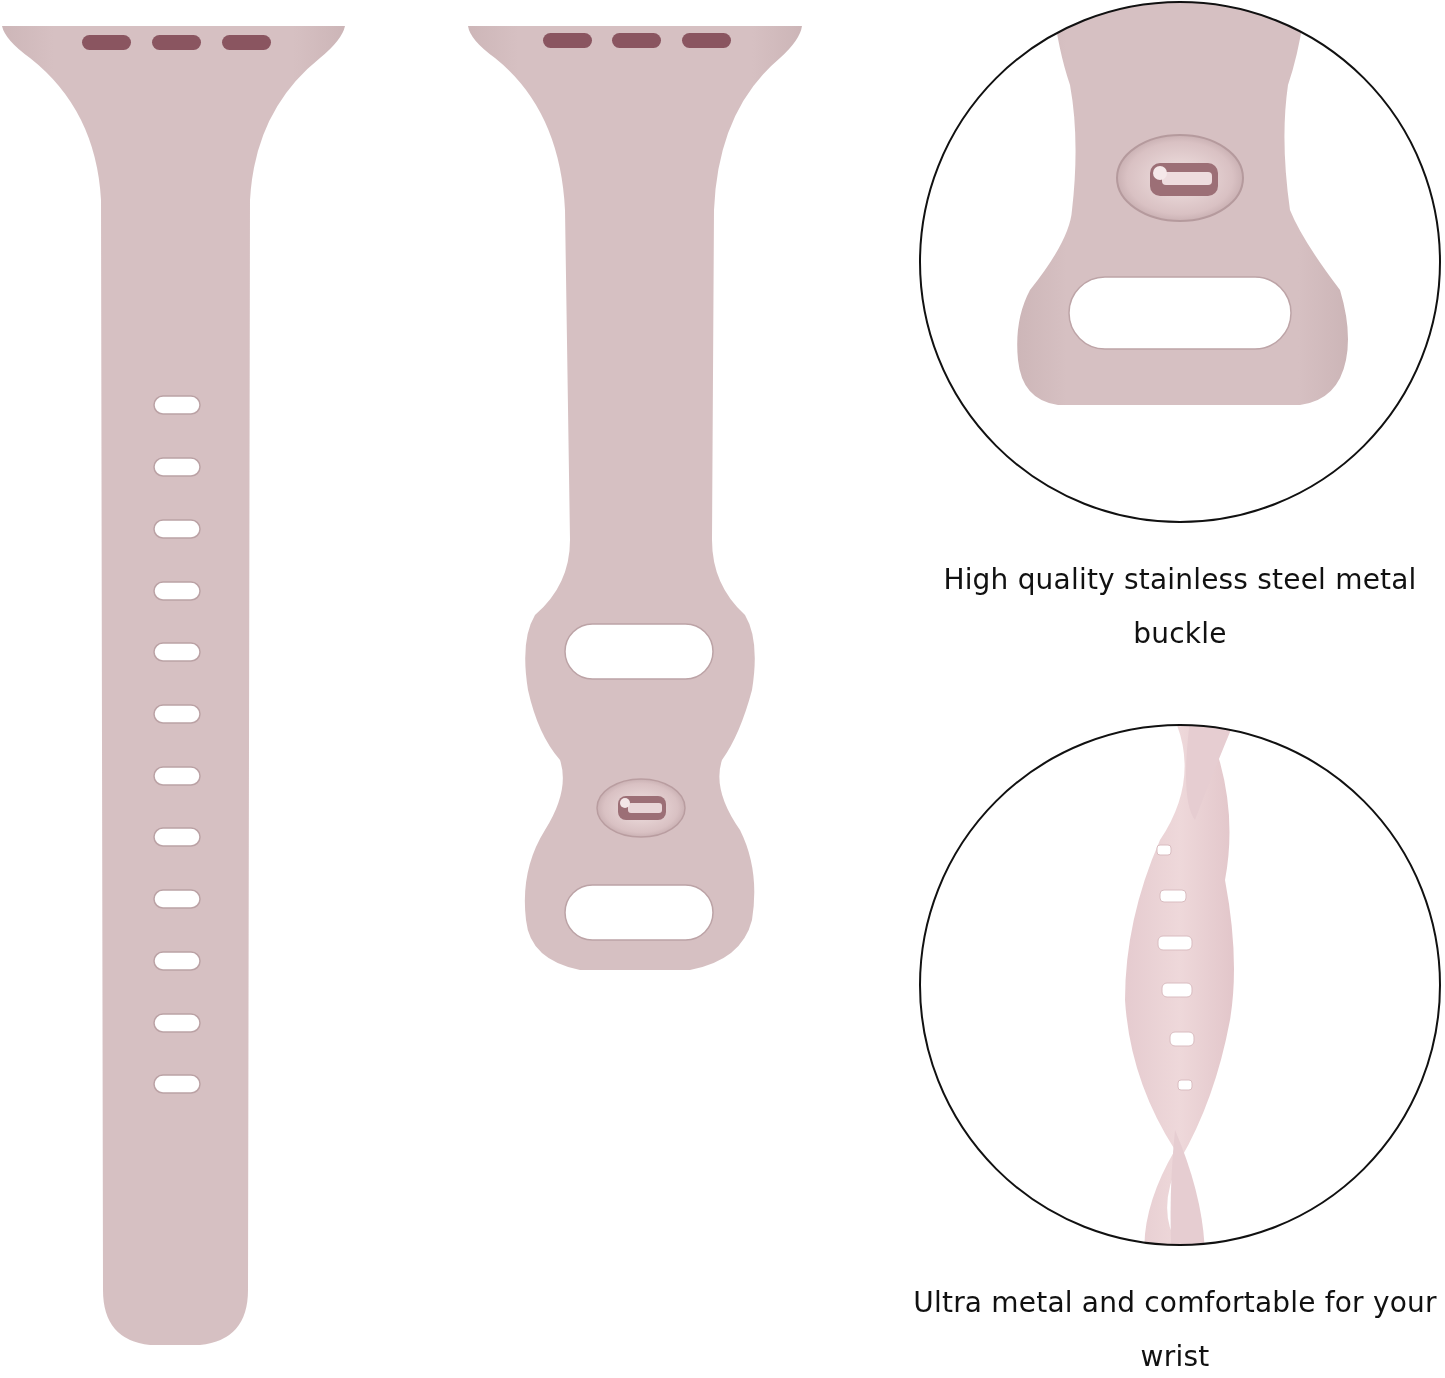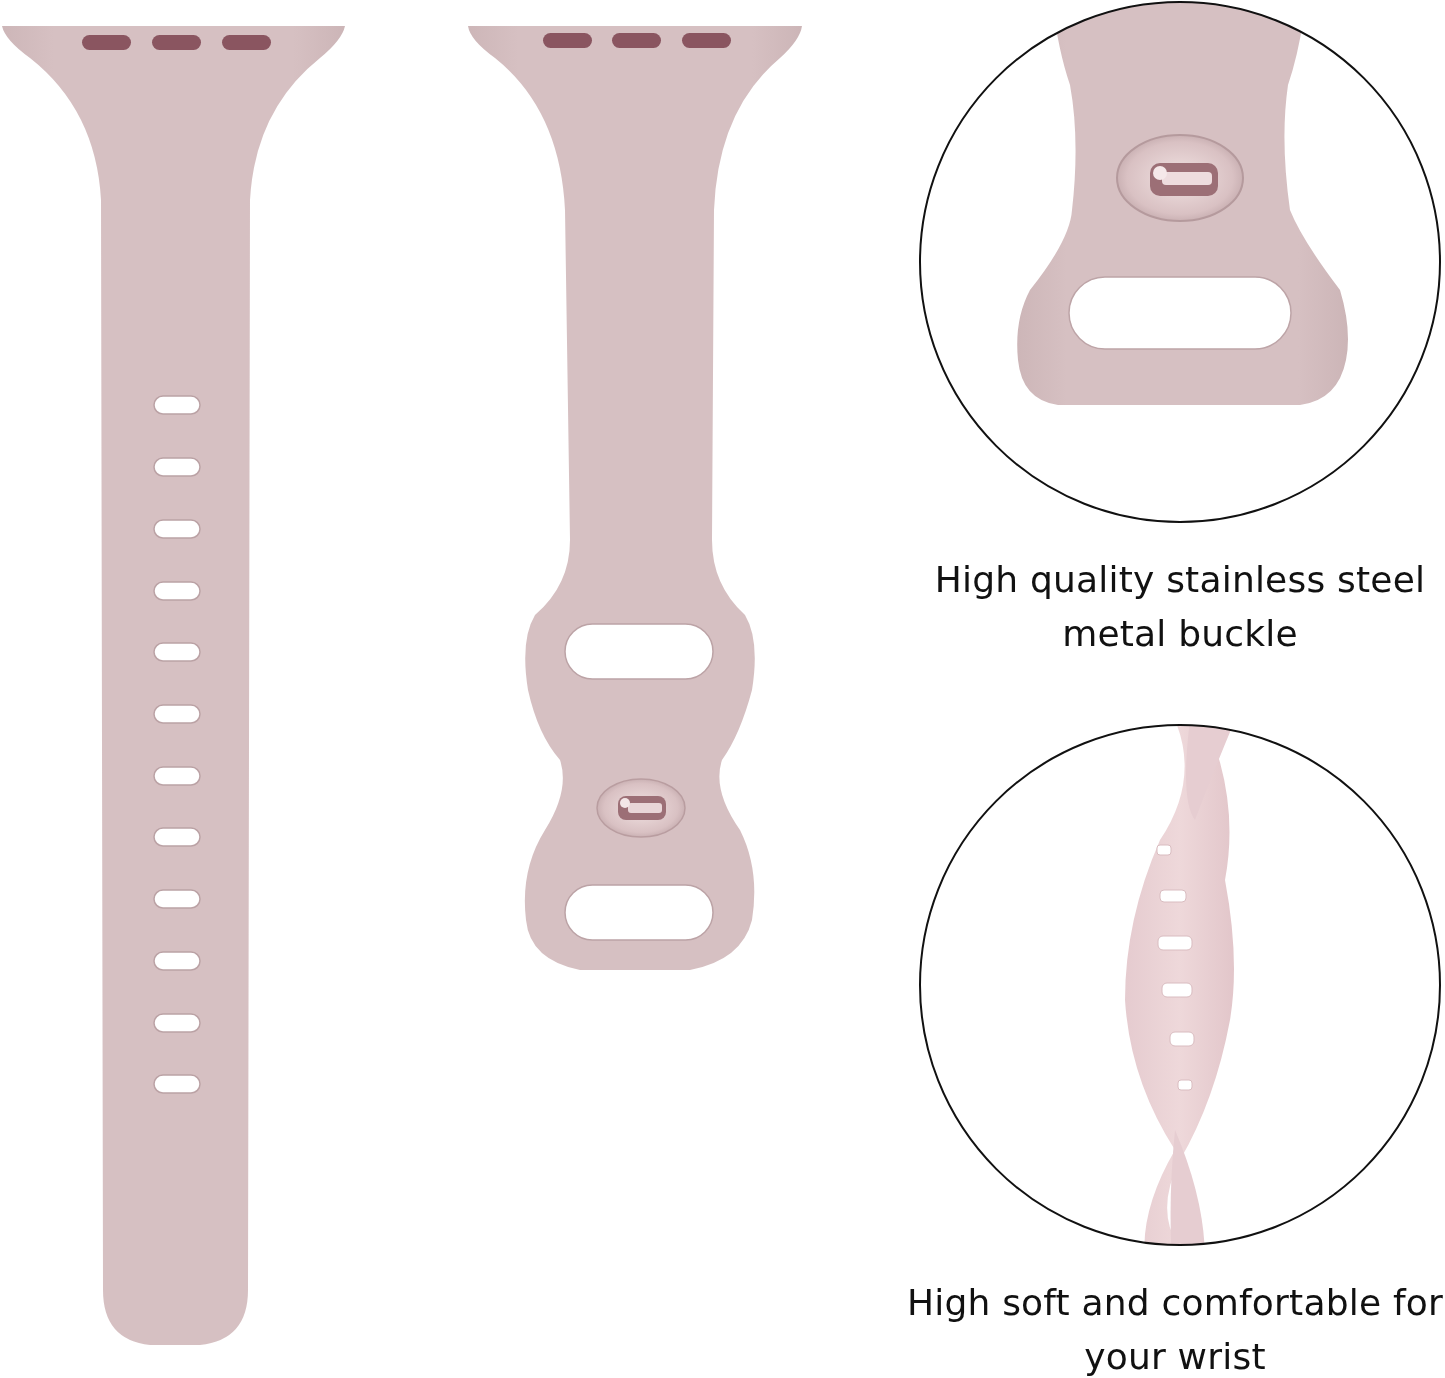--- a/index.html
+++ b/index.html
@@ -1,18 +1,18 @@
 <!DOCTYPE html>
 <html><head>
 <meta charset="utf-8">
 <style>
   html,body{margin:0;padding:0;background:#ffffff;}
   body{width:1445px;height:1378px;position:relative;overflow:hidden;font-family:"DejaVu Sans","Liberation Sans",sans-serif;}
   .layer{position:absolute;left:0;top:0;}
-  .caption{position:absolute;text-align:center;color:#111;font-size:36px;line-height:54px;letter-spacing:0.2px;}
+  .caption{position:absolute;text-align:center;color:#111;font-size:28px;line-height:54px;letter-spacing:0.2px;}
   .cap1{left:920px;width:520px;top:553px;}
   .cap2{left:905px;width:540px;top:1276px;}
 </style>
 </head>
 <body>
 
 <svg class="layer" width="1445" height="1378" viewBox="0 0 1445 1378">
   <defs>
     <linearGradient id="bandShade" x1="0" x2="1" y1="0" y2="0">
       <stop offset="0" stop-color="#cdb6b8"></stop>
@@ -107,15 +107,15 @@
     <circle cx="1180" cy="985" r="260" fill="none" stroke="#111111" stroke-width="2"></circle>
   </g>
 </svg>
 
 <div class="caption cap1">
   <span class="line">High quality stainless</span>
   <span class="line">steel metal buckle</span>
 </div>
 
 <div class="caption cap2">
-  <span class="line">High soft and comfortable</span>
+  <span class="line">Ultra metal and comfortable</span>
   <span class="line">for your wrist</span>
 </div>
 
 </body></html>

